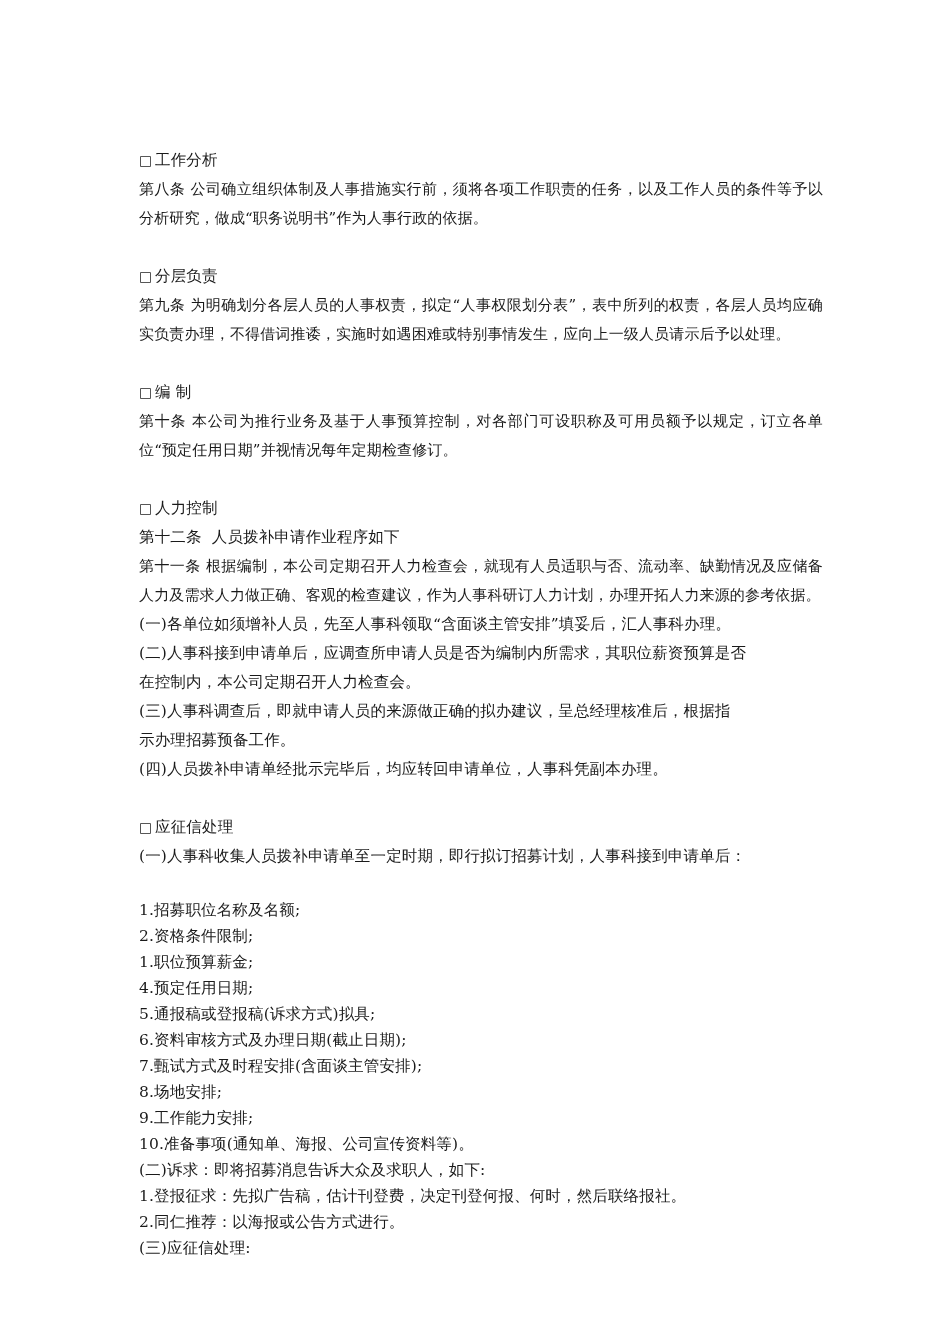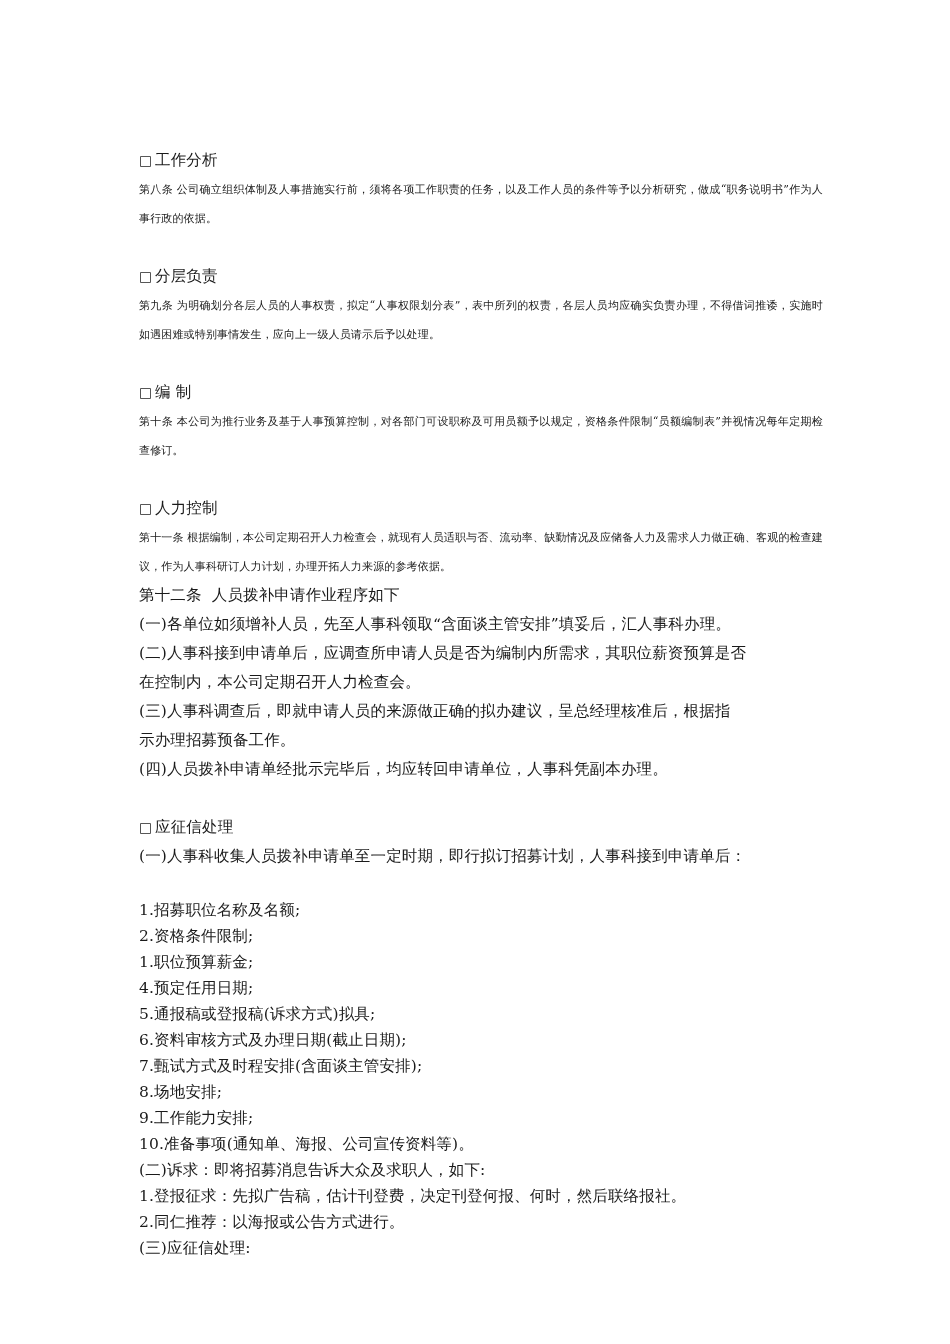--- a/index.html
+++ b/index.html
@@ -39,21 +39,21 @@
     letter-spacing: 0.2px;
   }
   .heading .marker {
     font-family: "DejaVu Sans", "Liberation Sans", sans-serif;
     font-size: 13.5px;
     padding-right: 3px;
   }
 
   
   .para {
-    font-size: 11px;
+    font-size: 15px;
     line-height: 29px;
     text-align: justify;
     text-justify: inter-character;
     letter-spacing: 0.15px;
     word-break: break-all;
   }
 
   
   .line {
     font-size: 15.5px;
@@ -73,27 +73,27 @@
 
     <div class="blk heading"><span class="marker">□</span><span>工作分析</span></div>
     <div class="blk para">第八条  公司确立组织体制及人事措施实行前，须将各项工作职责的任务，以及工作人员的条件等予以分析研究，做成“职务说明书”作为人事行政的依据。</div>
     <div class="gap-lg"></div>
 
     <div class="blk heading"><span class="marker">□</span><span>分层负责</span></div>
     <div class="blk para">第九条  为明确划分各层人员的人事权责，拟定“人事权限划分表”，表中所列的权责，各层人员均应确实负责办理，不得借词推诿，实施时如遇困难或特别事情发生，应向上一级人员请示后予以处理。</div>
     <div class="gap-lg"></div>
 
     <div class="blk heading"><span class="marker">□</span><span>编 制</span></div>
-    <div class="blk para">第十条  本公司为推行业务及基于人事预算控制，对各部门可设职称及可用员额予以规定，资格条件限制“员额编制表”并视情况每年定期检查修订。</div>
+    <div class="blk para">第十条  本公司为推行业务及基于人事预算控制，对各部门可设职称及可用员额予以规定，订立各单位“预定任用日期”并视情况每年定期检查修订。</div>
     <div class="gap-lg"></div>
 
     <div class="blk heading"><span class="marker">□</span><span>人力控制</span></div>
+    <div class="blk line">第十二条  人员拨补申请作业程序如下</div>
+
     <div class="blk para">第十一条  根据编制，本公司定期召开人力检查会，就现有人员适职与否、流动率、缺勤情况及应储备人力及需求人力做正确、客观的检查建议，作为人事科研订人力计划，办理开拓人力来源的参考依据。</div>
-
-    <div class="blk line">第十二条  人员拨补申请作业程序如下</div>
     <div class="blk line">(一)各单位如须增补人员，先至人事科领取“含面谈主管安排”填妥后，汇人事科办理。</div>
     <div class="blk line">(二)人事科接到申请单后，应调查所申请人员是否为编制内所需求，其职位薪资预算是否</div>
     <div class="blk line">在控制内，本公司定期召开人力检查会。</div>
     <div class="blk line">(三)人事科调查后，即就申请人员的来源做正确的拟办建议，呈总经理核准后，根据指</div>
     <div class="blk line">示办理招募预备工作。</div>
     <div class="blk line">(四)人员拨补申请单经批示完毕后，均应转回申请单位，人事科凭副本办理。</div>
 
     <div class="gap-lg"></div>
 
     <div class="blk heading"><span class="marker">□</span><span>应征信处理</span></div>

